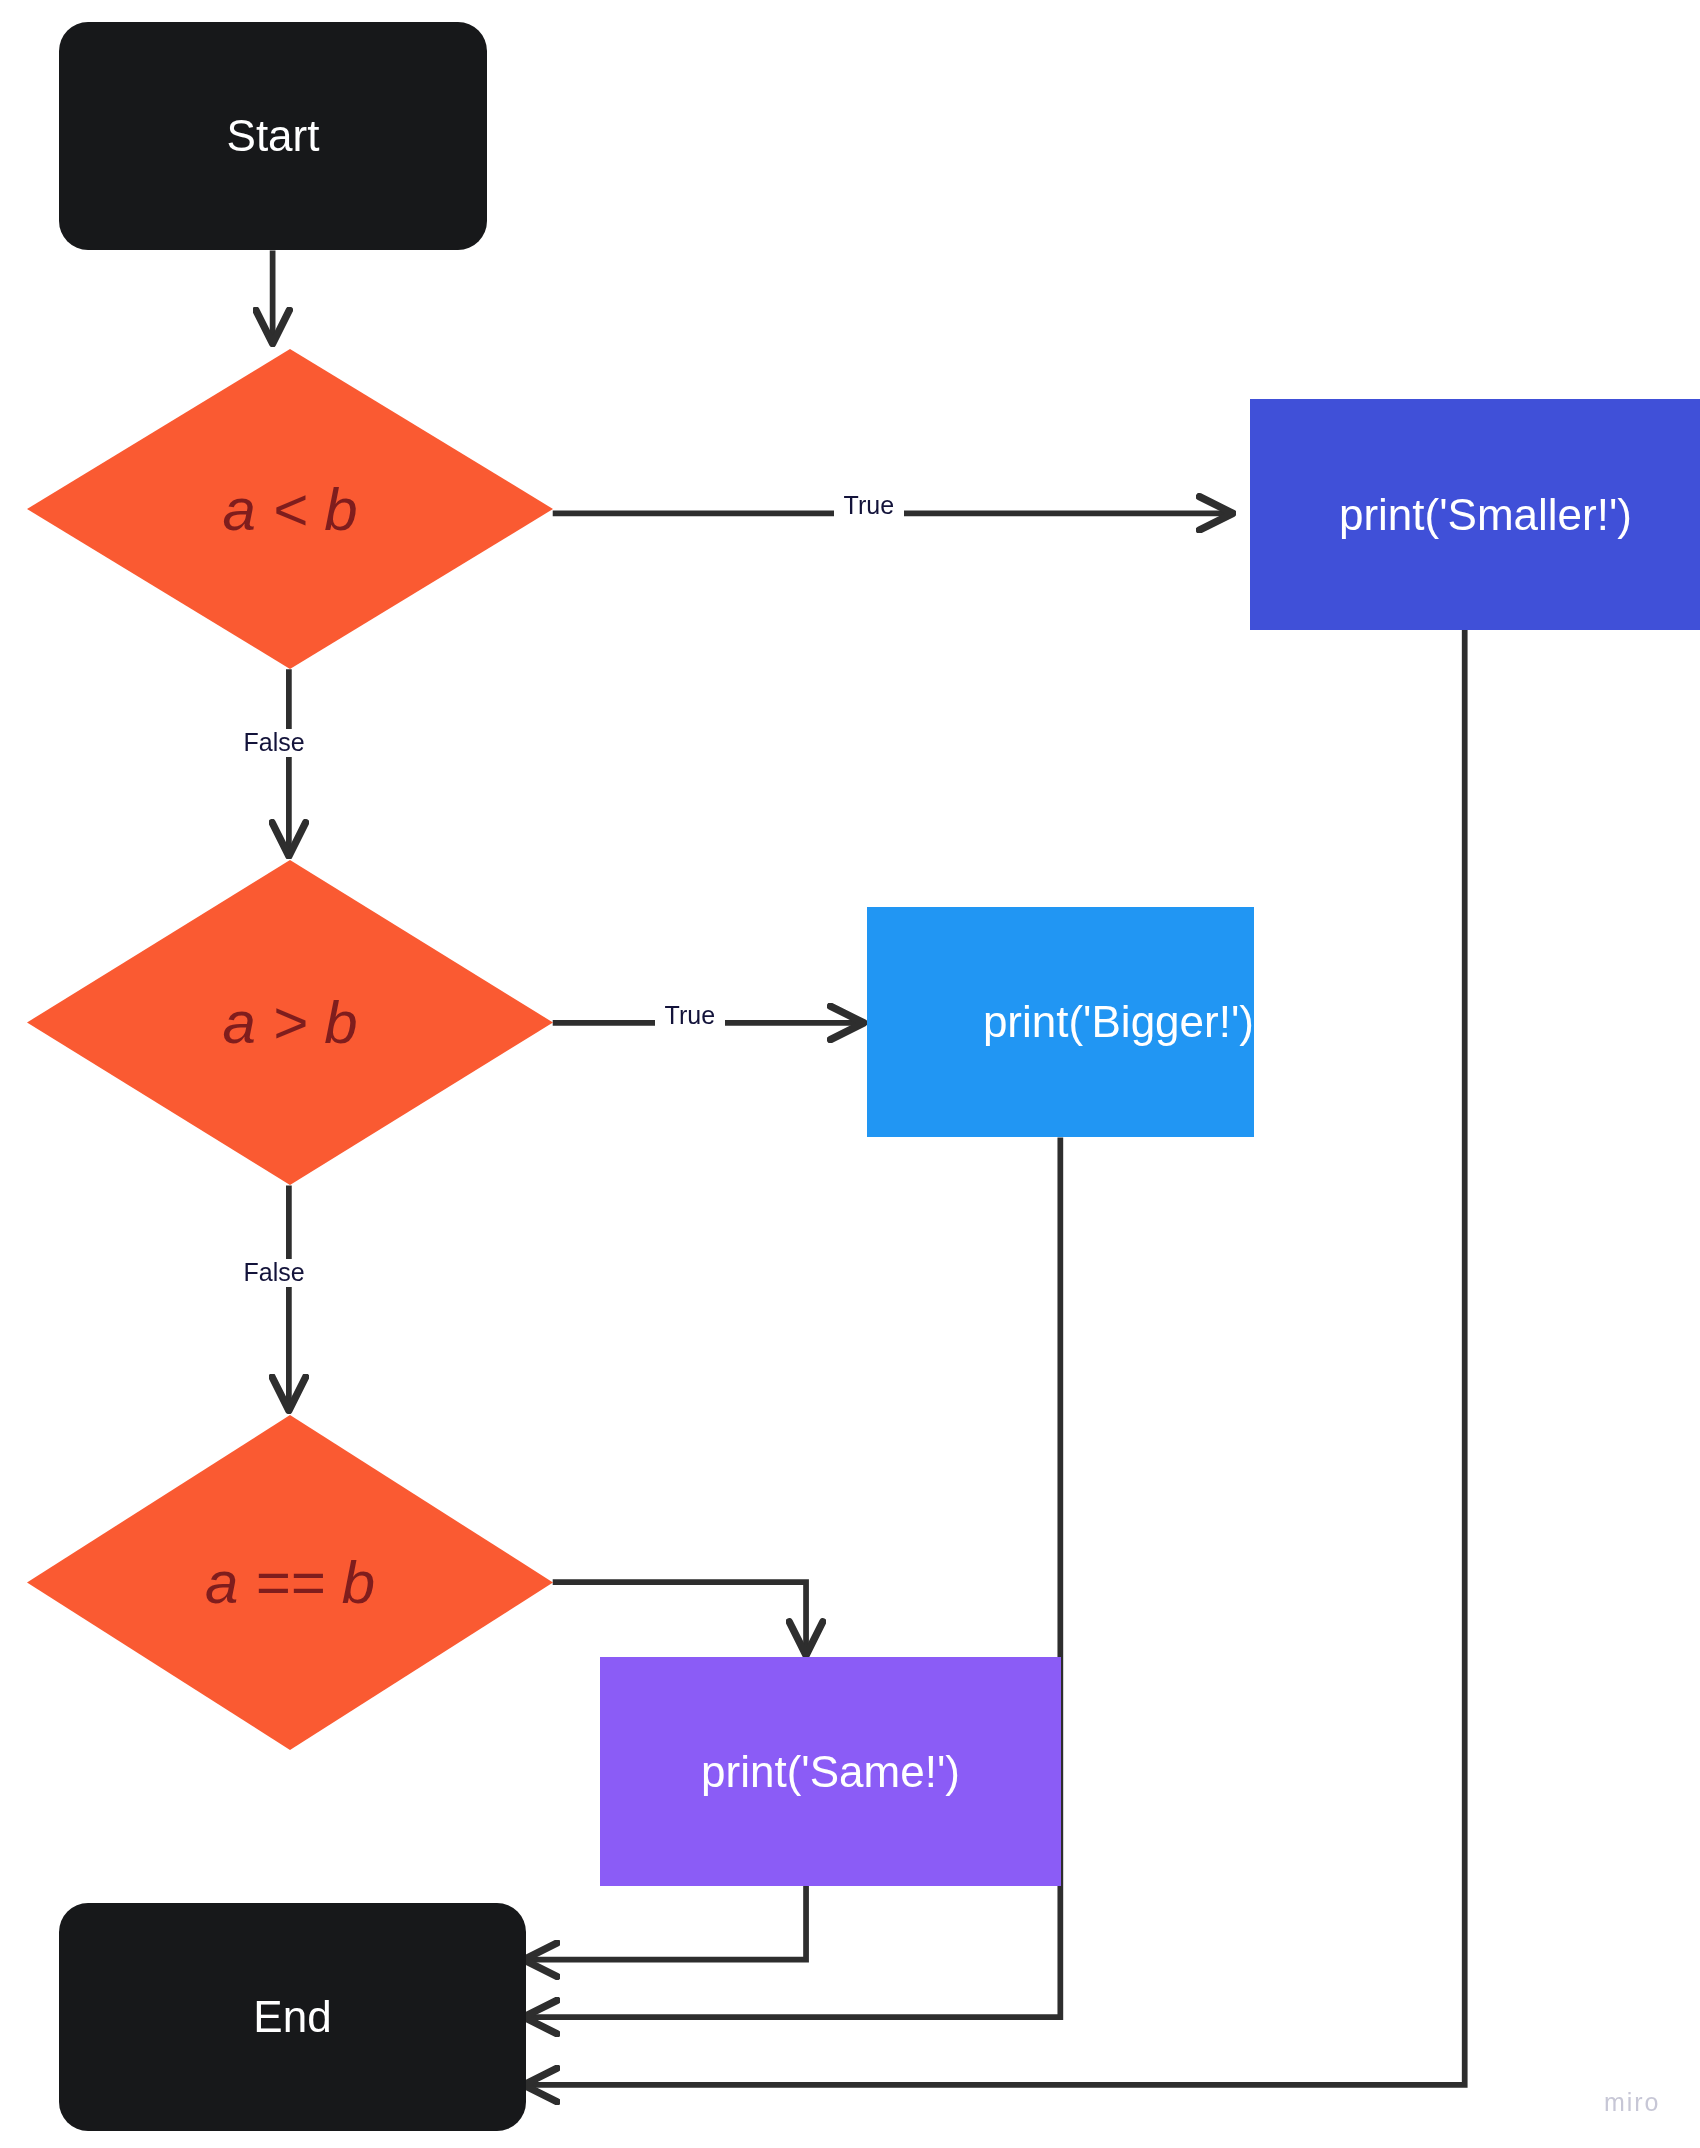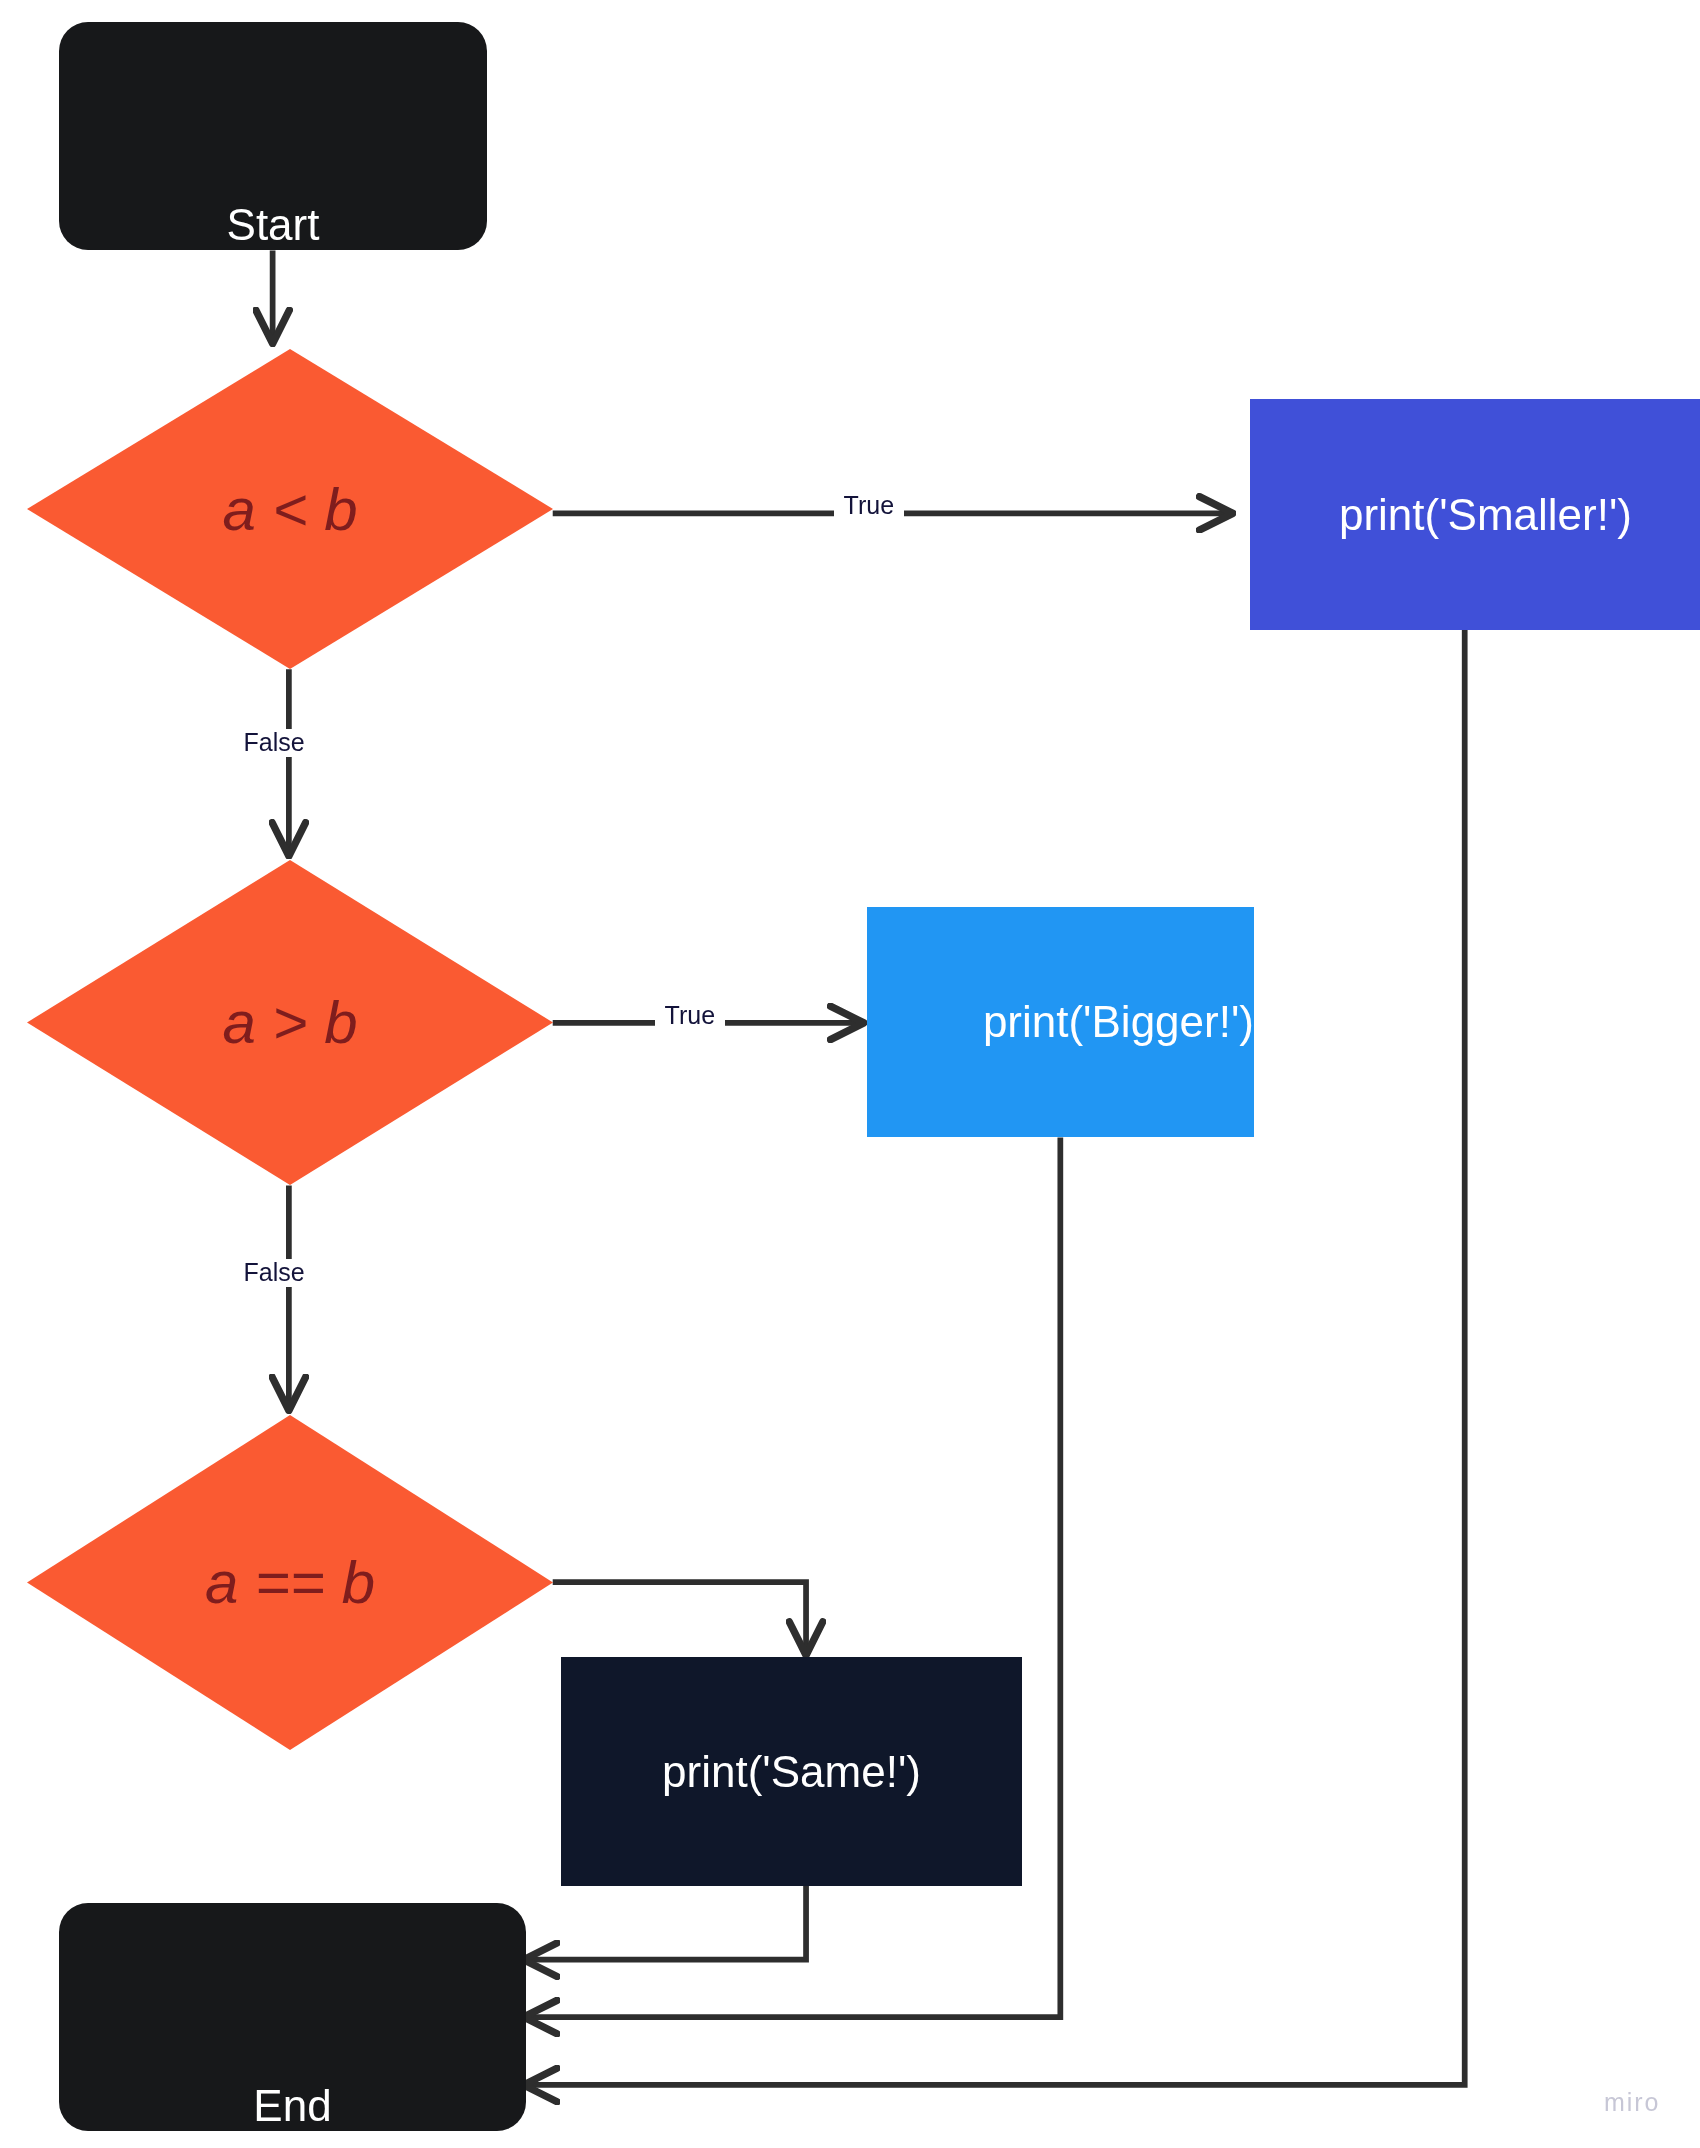--- a/index.html
+++ b/index.html
@@ -31,21 +31,20 @@
     align-items: center;
     justify-content: center;
     text-align: center;
     box-sizing: border-box;
   }
   .node-terminal {
     background: #17181a;
     border-radius: 29px;
     color: #ffffff;
     font-size: 44px;
-    align-items: flex-end;
   }
   .node-process {
     color: #ffffff;
     font-size: 44px;
   }
   .node-decision {
     color: #7f1d1d;
     font-size: 60px;
     background: transparent;
     font-style: italic;
@@ -136,21 +135,21 @@
     <span>print('Bigger!')</span>
   </div>
 
   <div class="node node-decision" style="left:27px; top:1415px; width:526px; height:335px;">
     <svg class="diamond-shape" viewBox="0 0 550 350" preserveAspectRatio="none">
       <polygon points="275,0 550,175 275,350 0,175" fill="#fa5a32"></polygon>
     </svg>
     <span class="diamond-label">a == b</span>
   </div>
 
-  <div class="node node-process" style="left:561px; top:1657px; width:461px; height:229px; background:#0f172a;">
+  <div class="node node-process" style="left:600px; top:1657px; width:461px; height:229px; background:#8b5cf6;">
     <span>print('Same!')</span>
   </div>
 
   <div class="node node-terminal" style="left:59px; top:1903px; width:467px; height:228px;border-radius:29px;">
     <span>End</span>
   </div>
 
   <div class="edge-label" style="left:834px; top:492px;">True</div>
 
   <div class="edge-label" style="left:234px; top:729px;">False</div>

